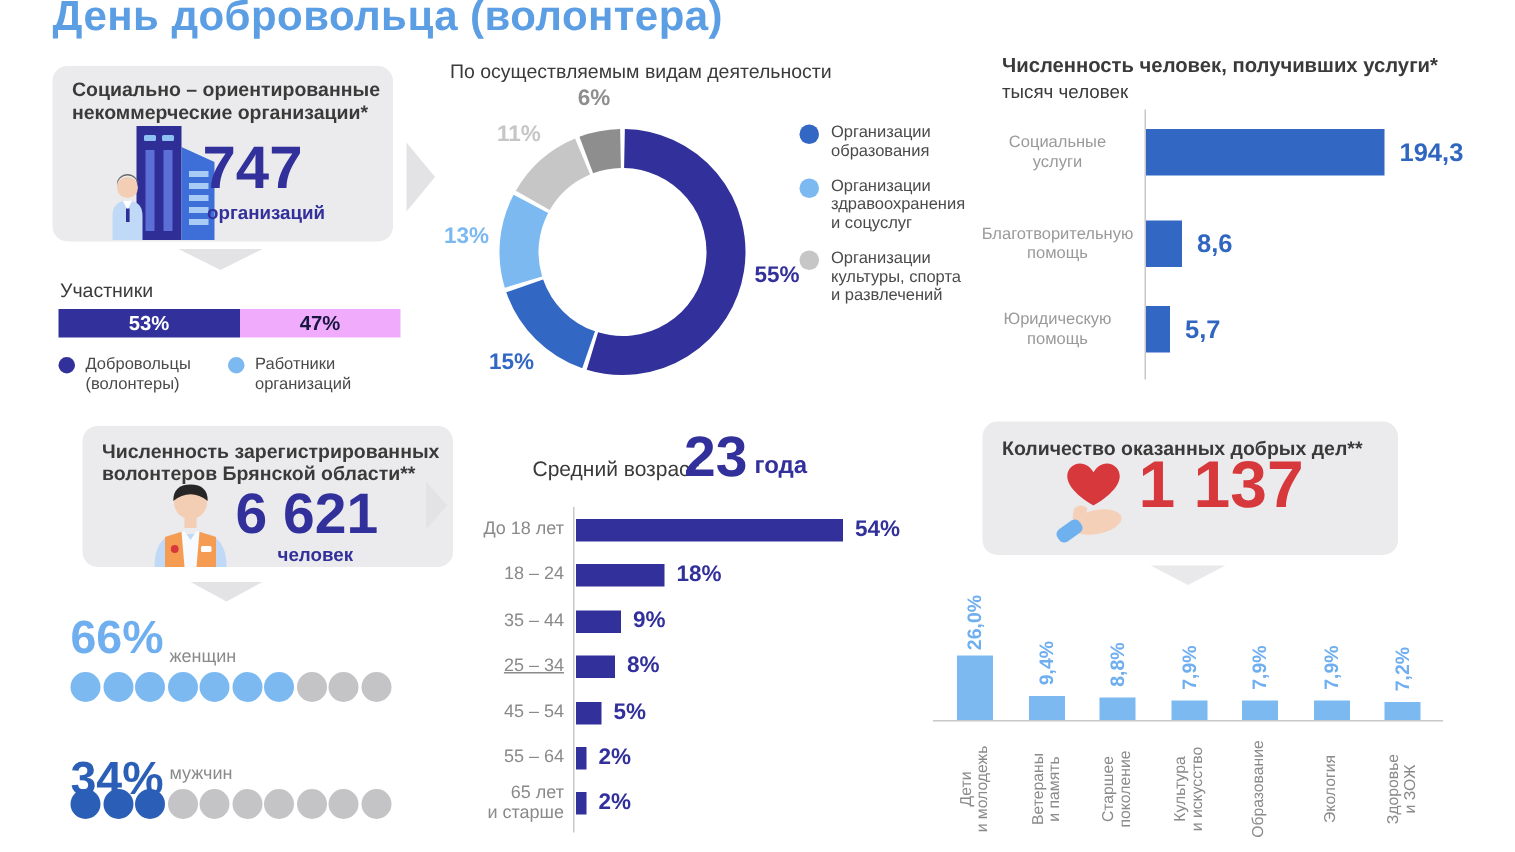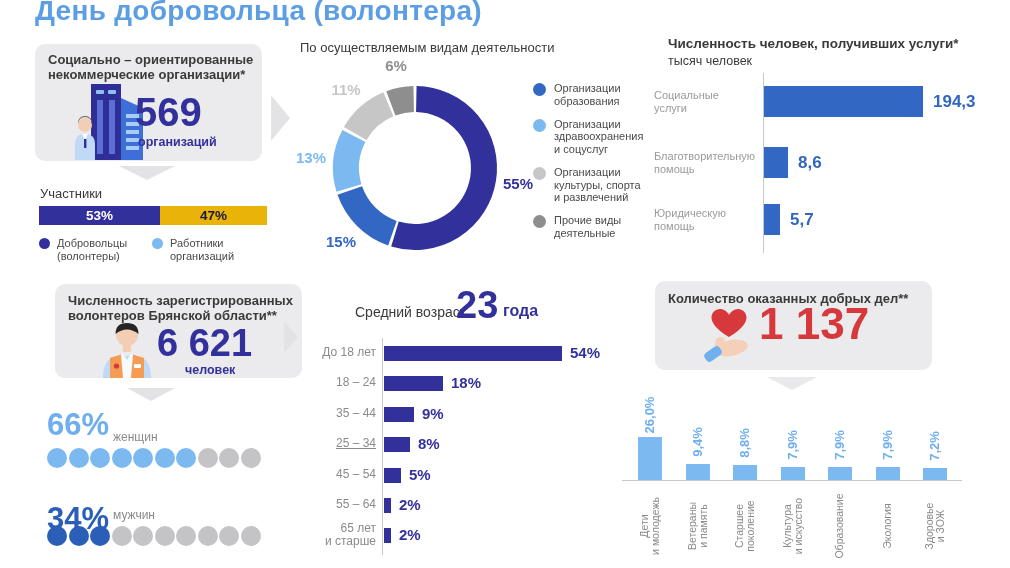--- a/index.html
+++ b/index.html
@@ -57,21 +57,21 @@
   .dlabel{position:absolute;width:48px;text-align:center;font-size:15px;font-weight:bold;}
   .donut-legend{position:absolute;left:533px;top:82px;width:124px;}
   .dleg-item{display:flex;margin-bottom:10px;}
   .dleg-dot{width:13px;height:13px;border-radius:50%;margin-right:8px;margin-top:1px;flex:none;}
   .dleg-text{font-size:11px;color:#4A4A4A;line-height:1.16;white-space:pre-line;}
 
   #svc{position:absolute;left:660px;top:36px;width:350px;height:220px;}
   .svc-title{position:absolute;left:8px;top:0;font-size:13.5px;font-weight:bold;color:#3A3A3A;}
   .svc-sub{position:absolute;left:8px;top:18px;font-size:12.5px;color:#3A3A3A;}
   .svc-axis{position:absolute;left:103px;top:37px;width:1px;height:180px;background:#C8C8C8;}
-  .svc-label{position:absolute;left:-6px;width:102px;text-align:left;font-size:11px;color:#9A9A9A;line-height:13px;white-space:pre-line;}
+  .svc-label{position:absolute;left:-6px;width:102px;text-align:center;font-size:11px;color:#9A9A9A;line-height:13px;white-space:pre-line;}
   .svc-bar{position:absolute;left:104px;height:31px;}
   .svc-val{position:absolute;font-size:17px;font-weight:bold;color:#3066C0;}
 
   #agec{position:absolute;left:300px;top:285px;width:335px;height:283px;}
   .age-prefix{position:absolute;left:55px;top:19px;font-size:14px;color:#3A3A3A;}
   .age-big{position:absolute;left:156px;top:1px;font-size:38px;font-weight:bold;color:#32309B;line-height:1;}
   .age-suffix{position:absolute;left:203px;top:17px;font-size:16px;font-weight:bold;color:#32309B;}
   .age-axis{position:absolute;left:82px;top:53px;width:1px;height:217px;background:#C8C8C8;}
   .age-label{position:absolute;left:0;width:76px;text-align:right;font-size:12px;color:#8A8A8A;line-height:13px;white-space:pre-line;}
   .age-bar{position:absolute;left:84px;height:15px;}
@@ -108,30 +108,30 @@
         <rect x="53" y="48" width="13" height="4"></rect>
         <rect x="53" y="56" width="13" height="4"></rect>
         <rect x="53" y="64" width="13" height="4"></rect>
       </g>
       <circle cx="12" cy="43" r="7" fill="#F3CDB4"></circle>
       <path d="M5 42 a7 7 0 0 1 14 0 l0 -3 q-2 -5 -7 -5 q-5 0 -7 5 z" fill="#6B6B6B"></path>
       <path d="M2 78 L2 62 Q2 53 10 52 L14 52 Q22 53 22 62 L22 78 Z" fill="#BFD9F6"></path>
       <path d="M9 52 L12 58 L15 52 Z" fill="#FFFFFF"></path>
       <rect x="11" y="57" width="2.4" height="9" fill="#2F2D96"></rect>
     </svg>
-    <div class="bigval">569</div>
+    <div class="bigval">747</div>
     <div class="unit">организаций</div>
   </div>
   <div class="chev" id="chev1"></div>
   <div class="darr" id="darr1"></div>
 
   <div class="plabel">Участники</div>
   <div class="pbar">
       <div class="pseg" style="width: 53%; background: rgb(50, 48, 155); color: rgb(255, 255, 255);">53%</div>
-      <div class="pseg" style="width: 47%; background: #eab308; color: rgb(23, 23, 63);">47%</div>
+      <div class="pseg" style="width: 47%; background: #f0abfc; color: rgb(23, 23, 63);">47%</div>
     </div>
   <div class="plegend">
       <div class="pleg-item" style="left: 0px;">
         <span class="dot11" style="background: rgb(50, 48, 155);"></span>
         <span class="pleg-text">Добровольцы
 (волонтеры)</span>
       </div>
       <div class="pleg-item" style="left: 113px;">
         <span class="dot11" style="background: rgb(124, 185, 241);"></span>
         <span class="pleg-text">Работники
@@ -212,25 +212,20 @@
         <span class="dleg-dot" style="background: rgb(124, 185, 241);"></span>
         <span class="dleg-text">Организации
 здравоохранения
 и соцуслуг</span>
       </div>
       <div class="dleg-item">
         <span class="dleg-dot" style="background: rgb(198, 198, 198);"></span>
         <span class="dleg-text">Организации
 культуры,  спорта
 и развлечений</span>
-      </div>
-      <div class="dleg-item">
-        <span class="dleg-dot" style="background: rgb(142, 142, 142);"></span>
-        <span class="dleg-text">Прочие виды
-деятельные</span>
       </div>
     </div>
 
   <div id="svc">
     <div class="svc-title">Численность человек, получивших услуги*</div>
     <div class="svc-sub">тысяч человек</div>
     <div class="svc-axis"></div>
   <div class="svc-label" style="top: 52.5px;">Социальные
 услуги</div>
       <div class="svc-bar" style="top: 50px; width: 159px; background: rgb(50, 104, 196);"></div>

